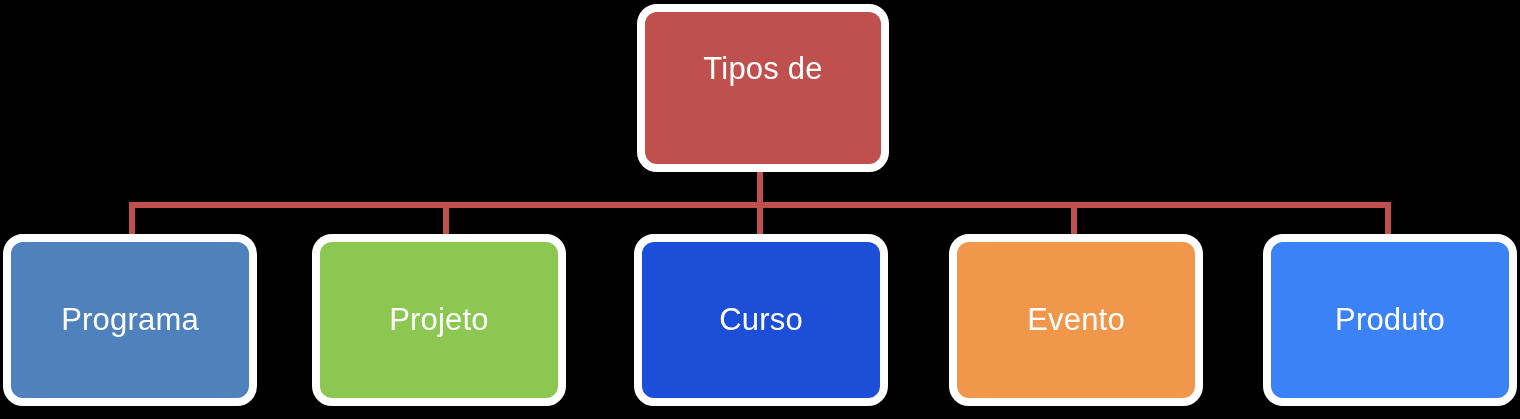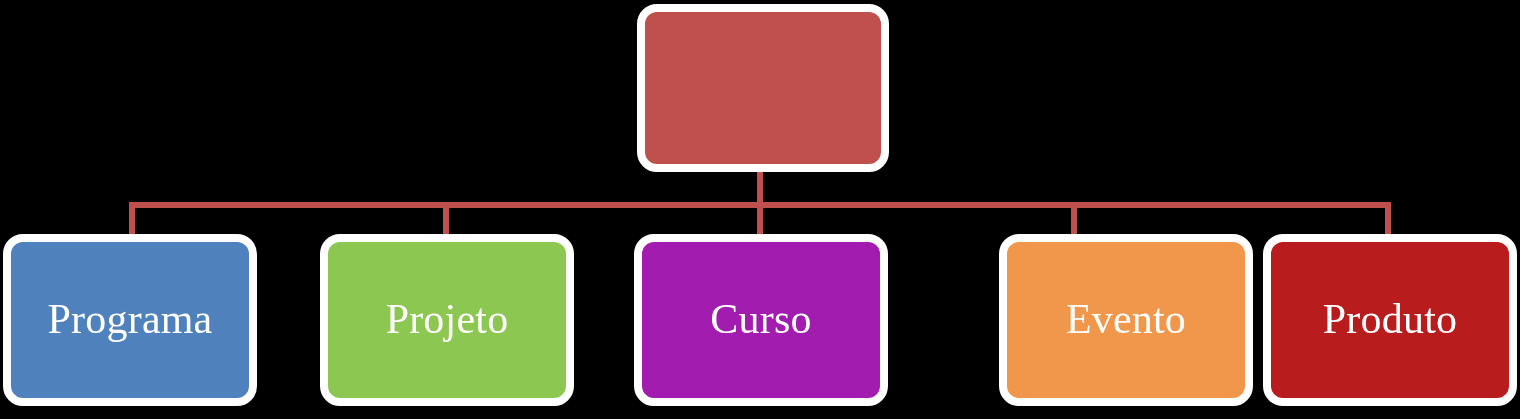--- a/index.html
+++ b/index.html
@@ -69,50 +69,49 @@
     font-size: 31px;
   }
 
   .node.child {
     top: 234px;
     width: 254px;
     height: 172px;
     border-radius: 20px;
   }
   .node.child .node-label {
-    font-size: 42px;
-    font-family: Liberation Serif, serif;
+    font-size: 31px;
   }
 
   .node.child.c0 { left: 3px;    background: #4f81bd; }
-  .node.child.c1 { left: 320px;  background: #8cc751; }
-  .node.child.c2 { left: 634px;  background: #a21caf; }
-  .node.child.c3 { left: 999px;  background: #f0974c; }
-  .node.child.c4 { left: 1263px; background: #b91c1c; }
+  .node.child.c1 { left: 312px;  background: #8cc751; }
+  .node.child.c2 { left: 634px;  background: #1d4ed8; }
+  .node.child.c3 { left: 949px;  background: #f0974c; }
+  .node.child.c4 { left: 1263px; background: #3b82f6; }
 </style>
 </head>
 <body>
 
 <div id="canvas">
 
   <div class="connector-layer">
 
     <div class="conn-v" style="left:757px; top:166px; height:42px;"></div>
 
     <div class="conn-h" style="left:129px; top:202px; width:1262px;"></div>
 
     <div class="conn-v" style="left:129px; top:202px; height:36px;"></div>
     <div class="conn-v" style="left:443px; top:202px; height:36px;"></div>
     <div class="conn-v" style="left:757px; top:202px; height:36px;"></div>
     <div class="conn-v" style="left:1071px; top:202px; height:36px;"></div>
     <div class="conn-v" style="left:1385px; top:202px; height:36px;"></div>
   </div>
 
   <div class="node root">
-    <div class="node-label"><br><br></div>
+    <div class="node-label"><span>Tipos de</span><br><br></div>
   </div>
 
   <div class="node child c0">
     <div class="node-label">Programa</div>
   </div>
   <div class="node child c1">
     <div class="node-label">Projeto</div>
   </div>
   <div class="node child c2">
     <div class="node-label">Curso</div>

